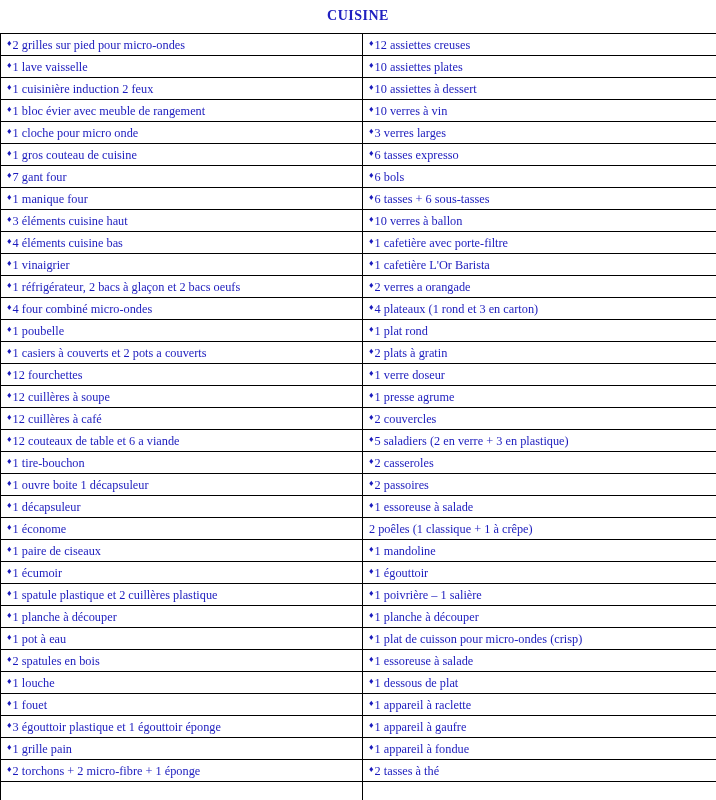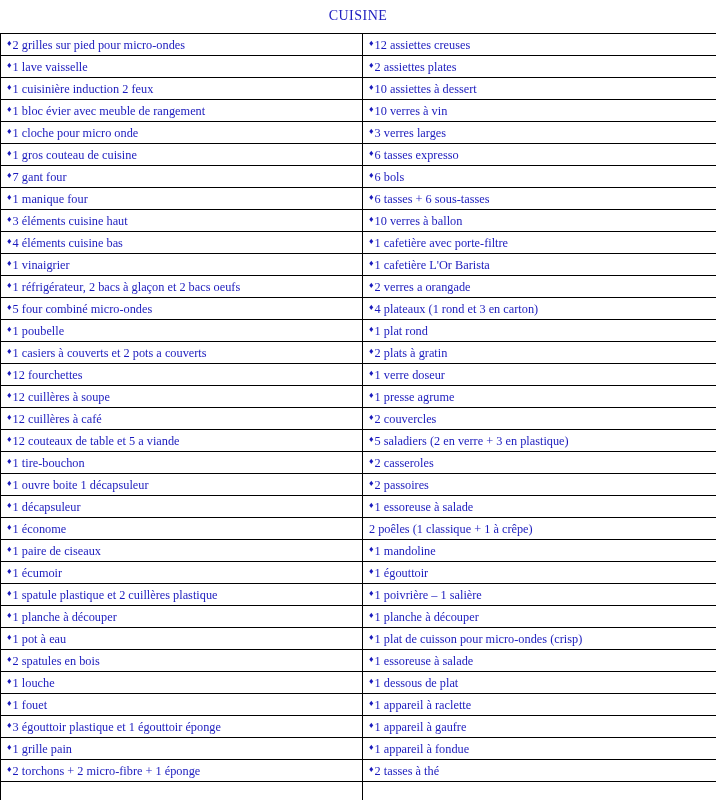--- a/index.html
+++ b/index.html
@@ -17,21 +17,21 @@
   .page {
     width: 716px;
     height: 800px;
     position: relative;
     box-sizing: border-box;
     padding: 0;
   }
   .doc-title {
     text-align: center;
     font-size: 14px;
-    font-weight: normal;
+    font-weight: bold;
     color: #2020c0;
     letter-spacing: 0.5px;
     margin: 8px 0 9px 0;
     font-family: "Liberation Serif", serif;
   }
   table.inventory {
     border-collapse: collapse;
     width: 704px;
     margin: 0 auto;
     table-layout: fixed;
@@ -70,21 +70,21 @@
 <div class="page">
   <div class="doc-title">CUISINE</div>
   <table class="inventory">
     <tbody>
       <tr>
         <td class="col-left"><span class="bullet">♦</span><span class="cell-text">2 grilles sur pied pour micro-ondes</span></td>
         <td class="col-right"><span class="bullet">♦</span><span class="cell-text">12 assiettes creuses</span></td>
       </tr>
       <tr>
         <td class="col-left"><span class="bullet">♦</span><span class="cell-text">1 lave vaisselle</span></td>
-        <td class="col-right"><span class="bullet">♦</span><span class="cell-text">2 assiettes plates</span></td>
+        <td class="col-right"><span class="bullet">♦</span><span class="cell-text">10 assiettes plates</span></td>
       </tr>
       <tr>
         <td class="col-left"><span class="bullet">♦</span><span class="cell-text">1 cuisinière induction 2 feux</span></td>
         <td class="col-right"><span class="bullet">♦</span><span class="cell-text">10 assiettes à dessert</span></td>
       </tr>
       <tr>
         <td class="col-left"><span class="bullet">♦</span><span class="cell-text">1 bloc évier avec meuble de rangement</span></td>
         <td class="col-right"><span class="bullet">♦</span><span class="cell-text">10 verres à vin</span></td>
       </tr>
       <tr>
@@ -113,21 +113,21 @@
       </tr>
       <tr>
         <td class="col-left"><span class="bullet">♦</span><span class="cell-text">1 vinaigrier</span></td>
         <td class="col-right"><span class="bullet">♦</span><span class="cell-text">1 cafetière L'Or Barista</span></td>
       </tr>
       <tr>
         <td class="col-left"><span class="bullet">♦</span><span class="cell-text">1 réfrigérateur, 2 bacs à glaçon et 2 bacs oeufs</span></td>
         <td class="col-right"><span class="bullet">♦</span><span class="cell-text">2 verres a orangade</span></td>
       </tr>
       <tr>
-        <td class="col-left"><span class="bullet">♦</span><span class="cell-text">5 four combiné micro-ondes</span></td>
+        <td class="col-left"><span class="bullet">♦</span><span class="cell-text">4 four combiné micro-ondes</span></td>
         <td class="col-right"><span class="bullet">♦</span><span class="cell-text">4 plateaux (1 rond et 3 en carton)</span></td>
       </tr>
       <tr>
         <td class="col-left"><span class="bullet">♦</span><span class="cell-text">1 poubelle</span></td>
         <td class="col-right"><span class="bullet">♦</span><span class="cell-text">1 plat rond</span></td>
       </tr>
       <tr>
         <td class="col-left"><span class="bullet">♦</span><span class="cell-text">1 casiers à couverts et 2 pots a couverts</span></td>
         <td class="col-right"><span class="bullet">♦</span><span class="cell-text">2 plats à gratin</span></td>
       </tr>
@@ -137,21 +137,21 @@
       </tr>
       <tr>
         <td class="col-left"><span class="bullet">♦</span><span class="cell-text">12 cuillères à soupe</span></td>
         <td class="col-right"><span class="bullet">♦</span><span class="cell-text">1 presse agrume</span></td>
       </tr>
       <tr>
         <td class="col-left"><span class="bullet">♦</span><span class="cell-text">12 cuillères à café</span></td>
         <td class="col-right"><span class="bullet">♦</span><span class="cell-text">2 couvercles</span></td>
       </tr>
       <tr>
-        <td class="col-left"><span class="bullet">♦</span><span class="cell-text">12 couteaux de table et 5 a viande</span></td>
+        <td class="col-left"><span class="bullet">♦</span><span class="cell-text">12 couteaux de table et 6 a viande</span></td>
         <td class="col-right"><span class="bullet">♦</span><span class="cell-text">5 saladiers (2 en verre + 3 en plastique)</span></td>
       </tr>
       <tr>
         <td class="col-left"><span class="bullet">♦</span><span class="cell-text">1 tire-bouchon</span></td>
         <td class="col-right"><span class="bullet">♦</span><span class="cell-text">2 casseroles</span></td>
       </tr>
       <tr>
         <td class="col-left"><span class="bullet">♦</span><span class="cell-text">1 ouvre boite 1 décapsuleur</span></td>
         <td class="col-right"><span class="bullet">♦</span><span class="cell-text">2 passoires</span></td>
       </tr>

